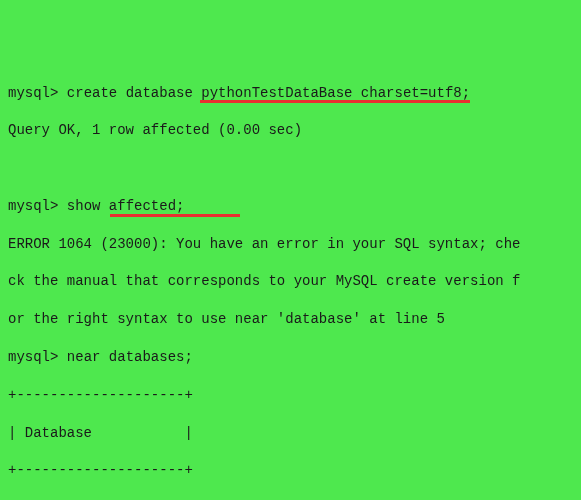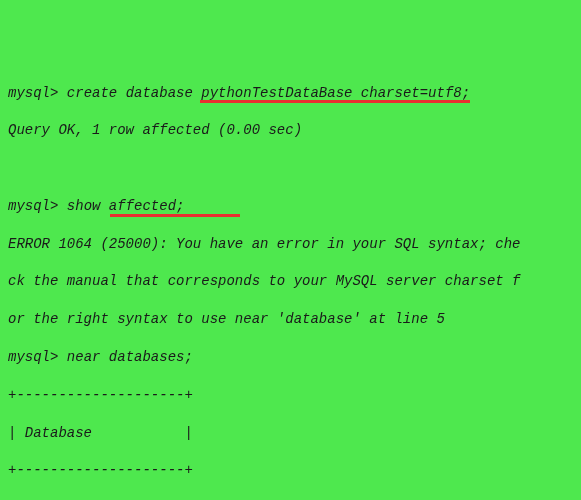--- a/index.html
+++ b/index.html
@@ -8,39 +8,39 @@
     background: #4ee84e;
     font-family: "Menlo", "Consolas", "Courier New", monospace;
     font-size: 14px;
     line-height: 1.35;
     color: #1a1a1a;
     width: 581px;
     height: 500px;
     box-sizing: border-box;
     white-space: pre;
   }
-  .line { position: relative; font-style: italic; }
+  .line { position: relative; }
   .underline-red {
     position: absolute;
     height: 3px;
     background: #e83030;
     bottom: -1px;
   }
 </style>
 </head>
 <body>
 
 
 
 <div class="line"><span>mysql&gt;</span><span> create database pythonTestDataBase charset=utf8;</span><span class="underline-red" style="left:192px;width:270px;"></span></div>
 <div class="line"><span>Query OK, 1 row affected (0.00 sec)</span></div>
 <div class="line"><span></span>&nbsp;</div>
 <div class="line"><span>mysql&gt;</span><span> show affected;</span><span class="underline-red" style="left:102px;width:130px;"></span></div>
-<div class="line"><span>ERROR 1064 (25000): You have an error in your SQL syntax; che</span></div>
-<div class="line"><span>ck the manual that corresponds to your MySQL server charset f</span></div>
+<div class="line"><span>ERROR 1064 (23000): You have an error in your SQL syntax; che</span></div>
+<div class="line"><span>ck the manual that corresponds to your MySQL create version f</span></div>
 <div class="line"><span>or the right syntax to use near 'database' at line 5</span></div>
 <div class="line"><span>mysql&gt;</span><span> near databases;</span></div>
 <div class="line"><span>+--------------------+</span></div>
 <div class="line"><span>| Database           |</span></div>
 <div class="line"><span>+--------------------+</span></div>
 <div class="line"></div>
 
 
 
 

